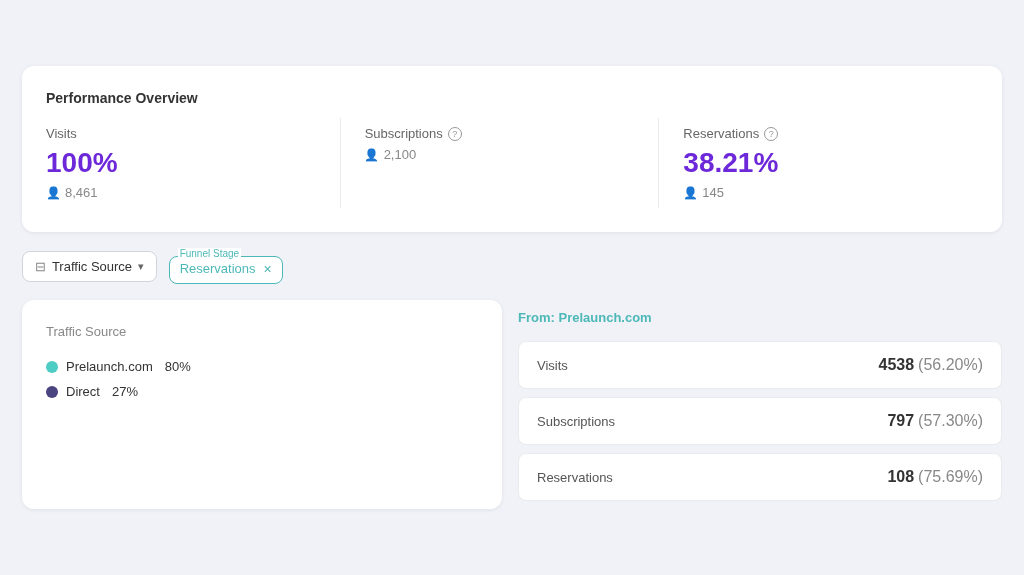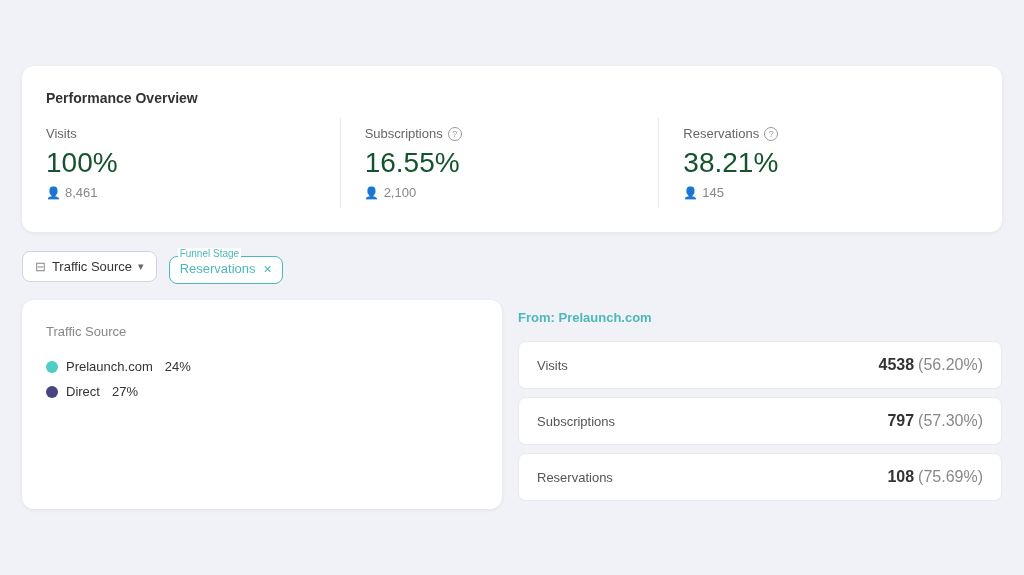--- a/index.html
+++ b/index.html
@@ -67,22 +67,22 @@
       border-radius: 50%;
       display: inline-flex;
       align-items: center;
       justify-content: center;
       font-size: 9px;
       color: #999;
       cursor: pointer;
     }
     .metric-value {
       font-size: 28px;
-      font-weight: 400;
-      color: #14532d;
+      font-weight: 700;
+      color: #6d28d9;
       margin-bottom: 6px;
     }
     .metric-sub {
       font-size: 13px;
       color: #888;
       display: flex;
       align-items: center;
       gap: 4px;
     }
     .metric-sub .person-icon {
@@ -282,21 +282,20 @@
           <span class="person-icon">👤</span>
           <span>8,461</span>
         </div>
       </div>
 
       <div class="metric-block">
         <div class="metric-label">
           <span>Subscriptions</span>
           <span class="help-icon">?</span>
         </div>
-        <div class="metric-value">16.55%</div>
         <div class="metric-sub">
           <span class="person-icon">👤</span>
           <span>2,100</span>
         </div>
       </div>
 
       <div class="metric-block">
         <div class="metric-label">
           <span>Reservations</span>
           <span class="help-icon">?</span>
@@ -328,21 +327,21 @@
 
   <div class="bottom-row">
 
     <div class="traffic-card">
       <div class="traffic-card-title">Traffic Source</div>
       <div class="chart-area">
         <div class="legend">
           <div class="legend-item">
             <div class="legend-dot" style="background:#4ecdc4;"></div>
             <span>Prelaunch.com</span>
-            <span class="legend-pct">24%</span>
+            <span class="legend-pct">80%</span>
           </div>
           <div class="legend-item">
             <div class="legend-dot" style="background:#4a4580;"></div>
             <span>Direct</span>
             <span class="legend-pct">27%</span>
           </div>
         </div>
 
       </div>
     </div>

